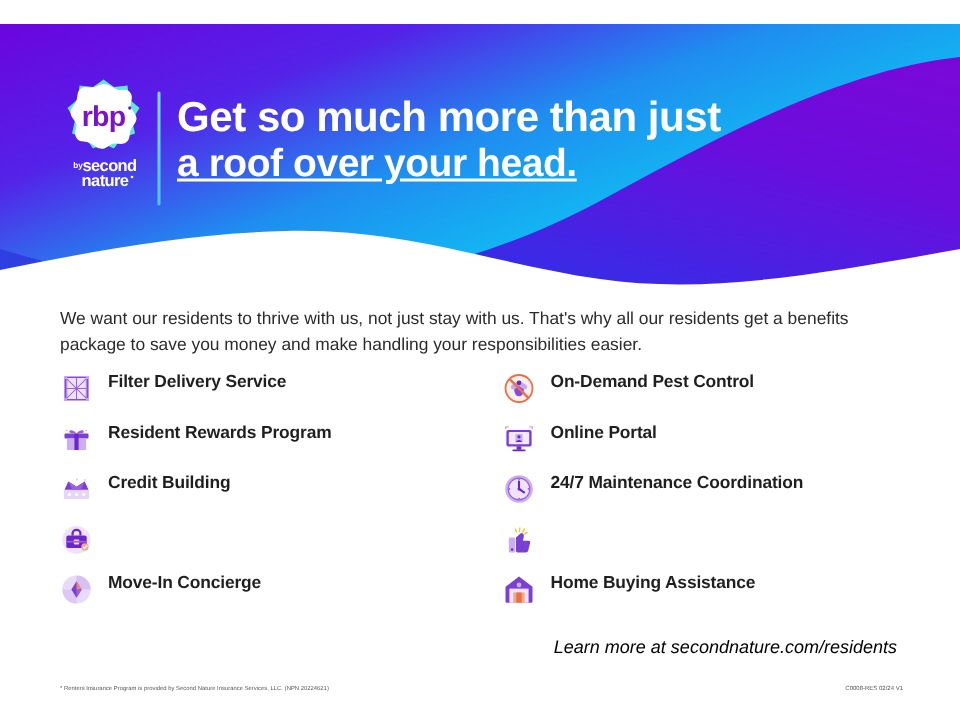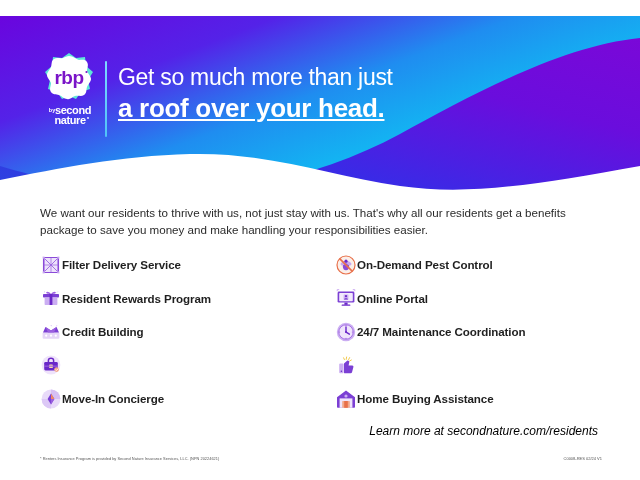--- a/index.html
+++ b/index.html
@@ -31,37 +31,37 @@
   .divider {
     position:absolute; left:105px; top:45px; width:1.5px; height:76px;
     background:linear-gradient(to bottom,#7fd8ff,#4fc3f7);
     border-radius:1px;
   }
 
   .headline {
     position:absolute; left:118px; top:46px; width:470px;
     color:#ffffff; letter-spacing:-0.3px;
   }
-  .headline .l1 { font-size:23px; font-weight:400; line-height:31px; display:block; }
+  .headline .l1 { font-size:28px; font-weight:700; line-height:31px; display:block; }
   .headline .l2 { font-size:26px; font-weight:700; line-height:31px; display:block;text-decoration:underline; }
 
   
   .intro {
     position:absolute; left:40px; top:204px; width:558px;
     font-size:11.6px; line-height:17px; color:#2b2b2b; font-weight:400;
   }
 
   .benefits {
     position:absolute; left:40px; top:248px; width:560px;
     display:flex; gap:0;
   }
   .col { width:295px; }
   .col.right { width:265px; }
   .benefit {
-    display:flex; align-items:center; height:33.5px; 
+    display:flex; height:33.5px; gap:10px;
   }
   .benefit .ico { width:22px; height:22px; flex:0 0 22px; position:relative; }
   .benefit .ico svg { position:absolute; left:0; top:0; }
   .benefit .lbl {
     font-size:11.6px; color:#1f1f1f; font-weight:600; letter-spacing:-0.1px; white-space:nowrap;
   }
 
   .learnmore {
     position:absolute; right:42px; top:424px;
     font-size:12px; font-style:italic; color:#000000; font-weight:400;text-align:center;

